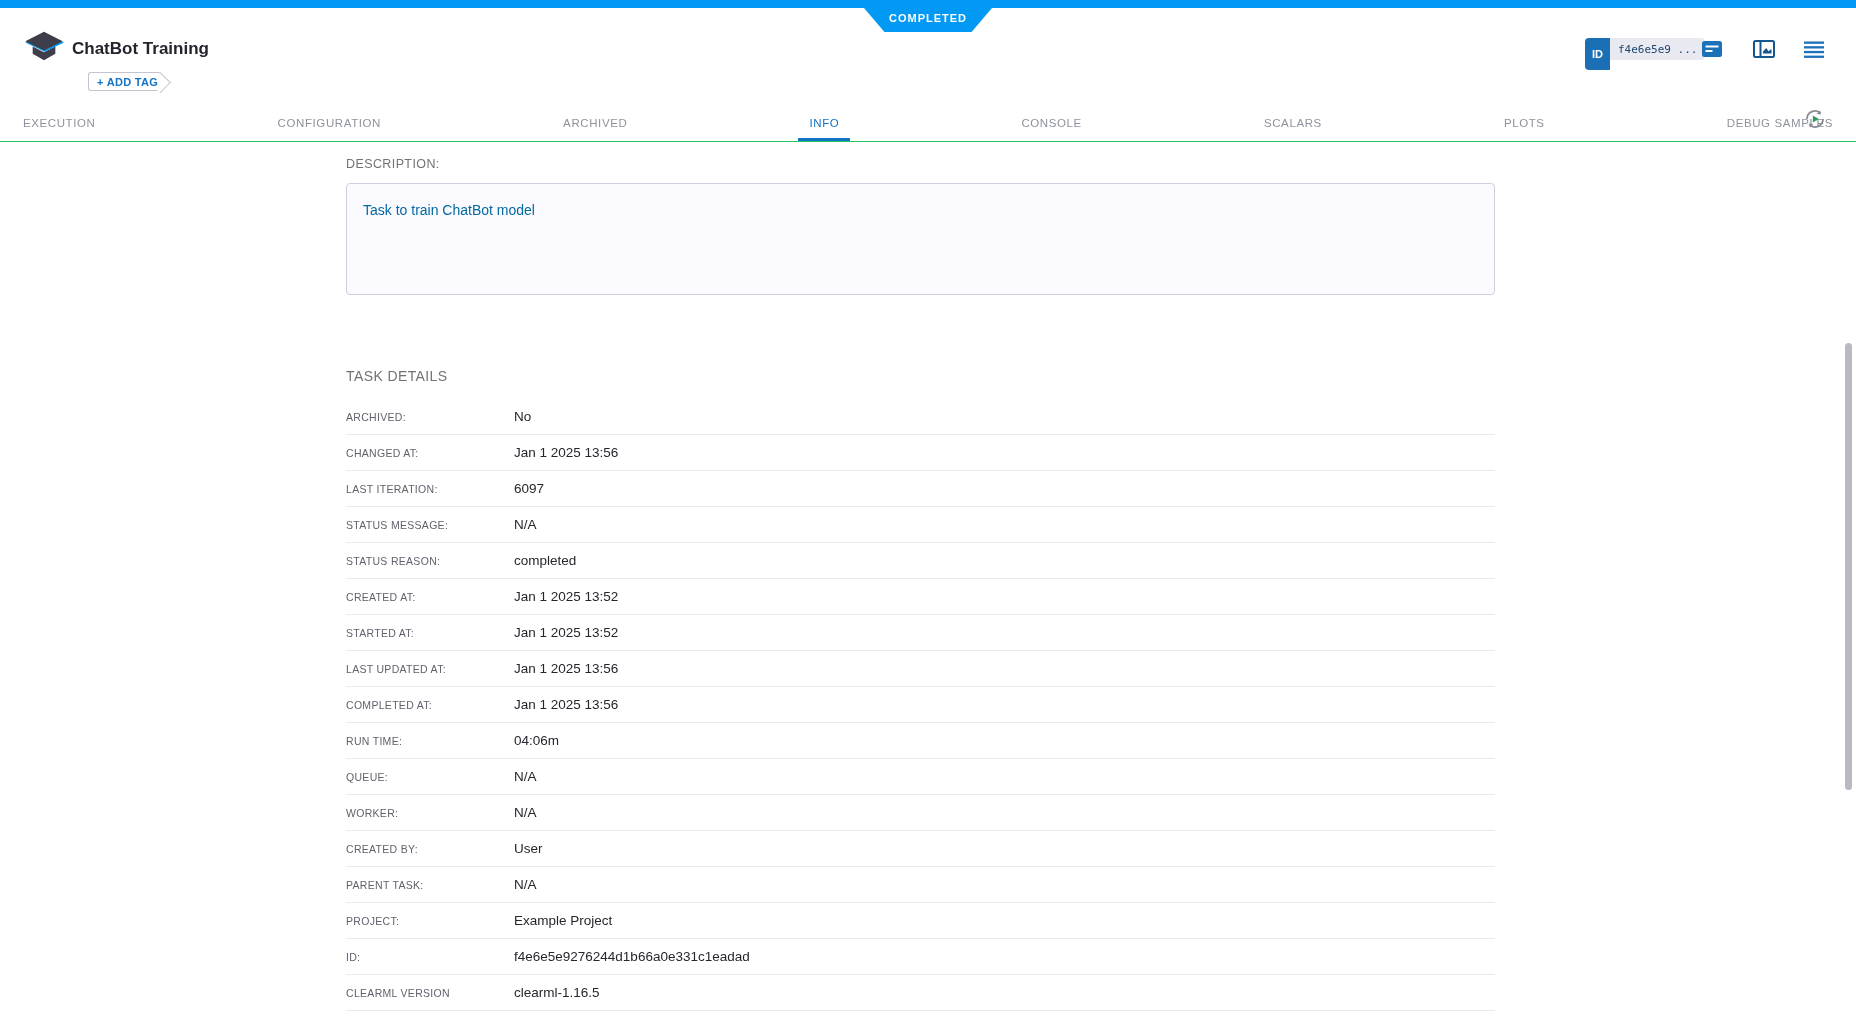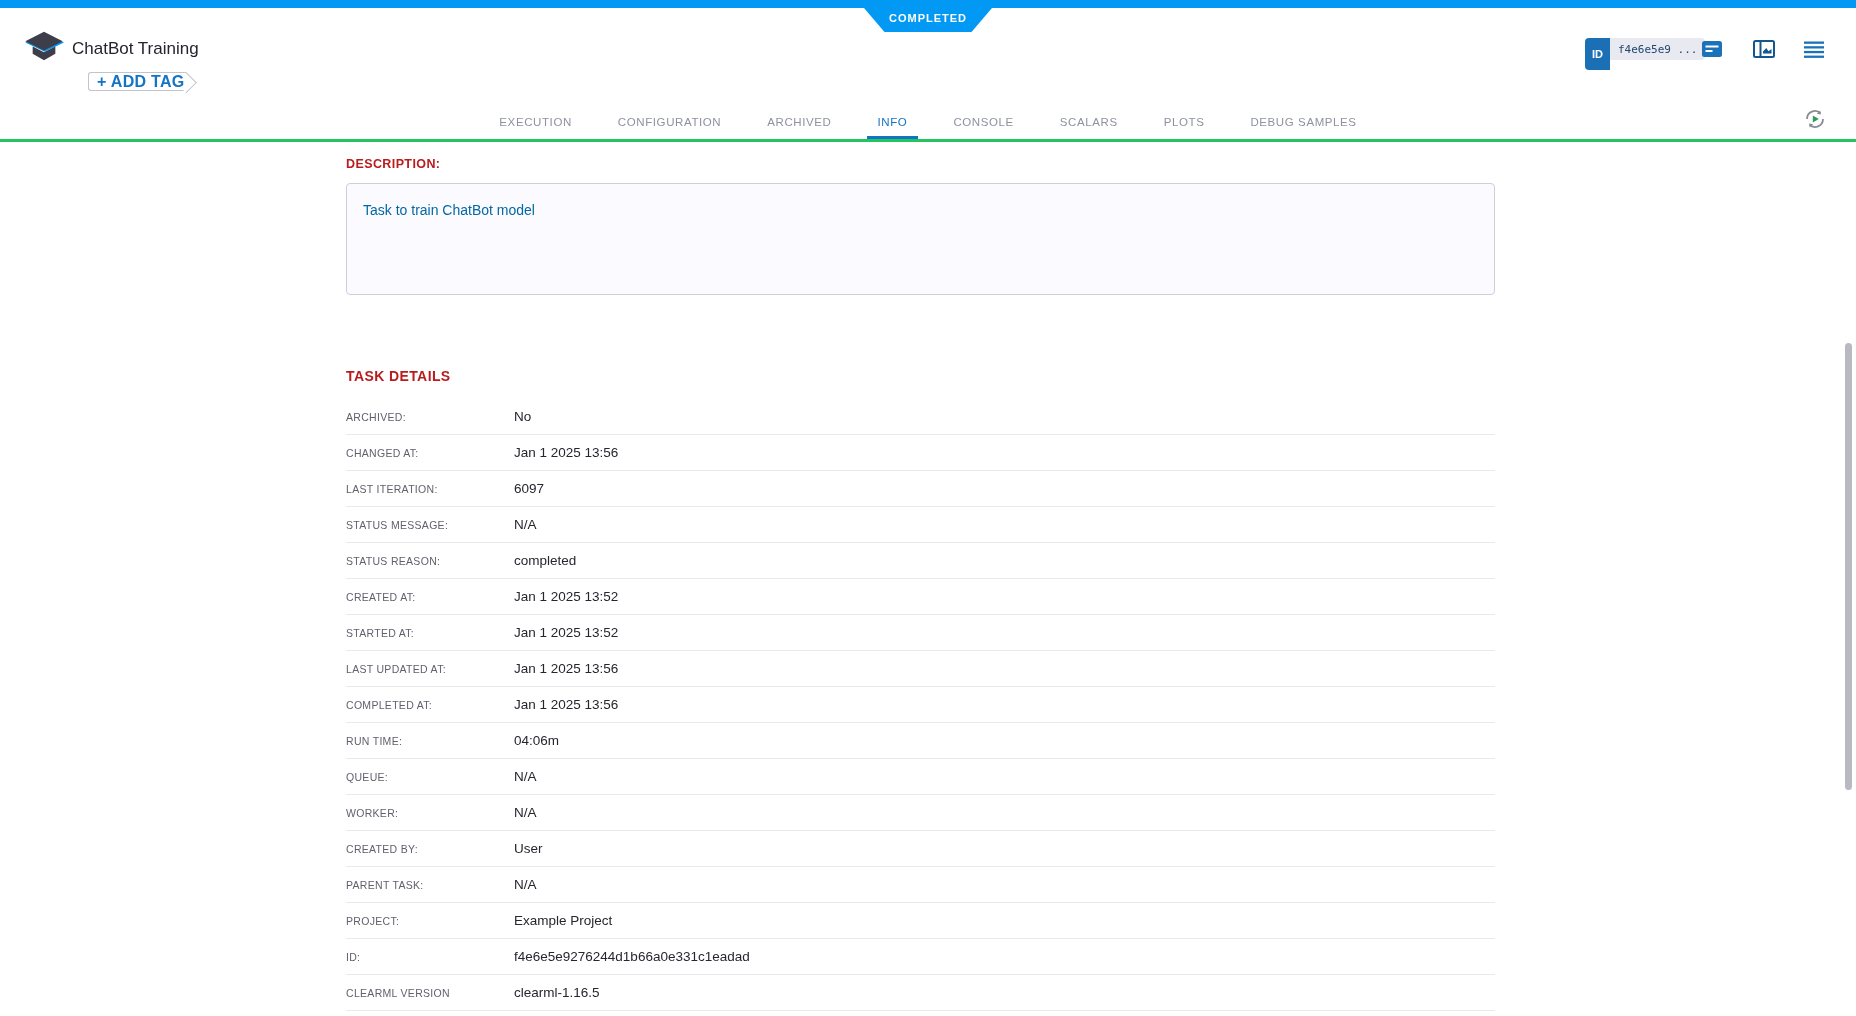--- a/index.html
+++ b/index.html
@@ -9,48 +9,48 @@
 
   
   .topbar { position:absolute; left:0; top:0; width:1856px; height:8px; background:#0199f4; }
   .ribbon { position:absolute; left:864px; top:8px; width:128px; height:24px; background:#0199f4;
             clip-path:polygon(0 0,100% 0,84% 100%,16% 100%);
             display:flex; align-items:center; justify-content:center; }
   .ribbon span { color:#fff; font-size:11px; font-weight:bold; letter-spacing:1px; padding-bottom:4px; }
 
   
   .cap-icon { position:absolute; left:24px; top:30px; width:40px; height:36px; }
-  .page-title { position:absolute; left:72px; top:39px; font-size:17px; font-weight:400; color:#24242e; }
+  .page-title { position:absolute; left:72px; top:39px; font-size:17px; font-weight:700; color:#24242e; }
   .add-tag { position:absolute; left:88px; top:72px; height:19px; border:1px solid #c3c3d0; border-right:none;
              border-radius:3px 0 0 3px; display:flex; align-items:center; padding:0 2px 0 8px;
              background:#fff; cursor:pointer; }
   .add-tag::after { content:""; position:absolute; right:-7px; top:2.1px; width:13.5px; height:13.5px;
              border-top:1px solid #c3c3d0; border-right:1px solid #c3c3d0; transform:rotate(45deg);
              background:#fff; }
-  .add-tag span { font-size:16px; font-weight:bold; color:#1373c4; letter-spacing:.3px; position:relative; z-index:1; }
+  .add-tag span { font-size:11px; font-weight:bold; color:#1373c4; letter-spacing:.3px; position:relative; z-index:1; }
 
   
   .id-group { position:absolute; left:1585px; top:38px; height:22px; display:flex; }
   .id-label { background:#1b6fb5; color:#fff; font-size:11px; font-weight:bold; border-radius:4px 0 0 4px;
               display:flex; align-items:center; padding:16px 7px; }
   .id-value { background:#e9e9f2; color:#21486f; font-size:11px; border-radius:0 4px 4px 0;
               display:flex; align-items:center; padding:0 8px; font-family:"DejaVu Sans Mono", monospace; }
   .hdr-icon { position:absolute; top:37px; width:24px; height:24px; cursor:pointer; }
 
   
   .tabbar { position:absolute; left:0; top:104px; width:1856px; height:38px;
-            border-bottom:3px solid #22c55e; display:flex; justify-content:center; }
+            border-bottom:1px solid #22c55e; display:flex; justify-content:space-between; }
   .tab { height:100%; display:flex; align-items:center; padding:0 23px; cursor:pointer;
          font-size:11.5px; font-weight:500; letter-spacing:.6px; color:#8f929e; position:relative; }
   .tab.active { color:#1373c4; }
   .tab.active::after { content:""; position:absolute; left:12px; right:12px; bottom:0; height:3px; background:#1373c4; }
   .refresh-btn { position:absolute; left:1802px; top:106px; width:26px; height:26px; cursor:pointer; }
 
   
-  .section-label { position:absolute; left:346px; font-size:12.5px; font-weight:bold; color:#b91c1c;
+  .section-label { position:absolute; left:346px; font-size:12.5px; font-weight:normal; color:#737373;
                    letter-spacing:.4px; }
   .desc-box { position:absolute; left:346px; top:183px; width:1149px; height:112px; background:#fafaff;
               border:1px solid #cfcfdc; border-radius:4px; padding:18px 16px; font-size:14px; color:#0369a1; }
 
   .details-list { position:absolute; left:346px; top:399px; width:1149px; }
   .detail-row { height:36px; display:flex; align-items:center; border-bottom:1px solid #e9e9ef;gap:12px; }
   .detail-label { width:156px; font-size:10.5px; letter-spacing:.3px; color:#61616d; text-transform:uppercase; }
   .detail-value { font-size:13.5px; color:#26262e; }
 
   

